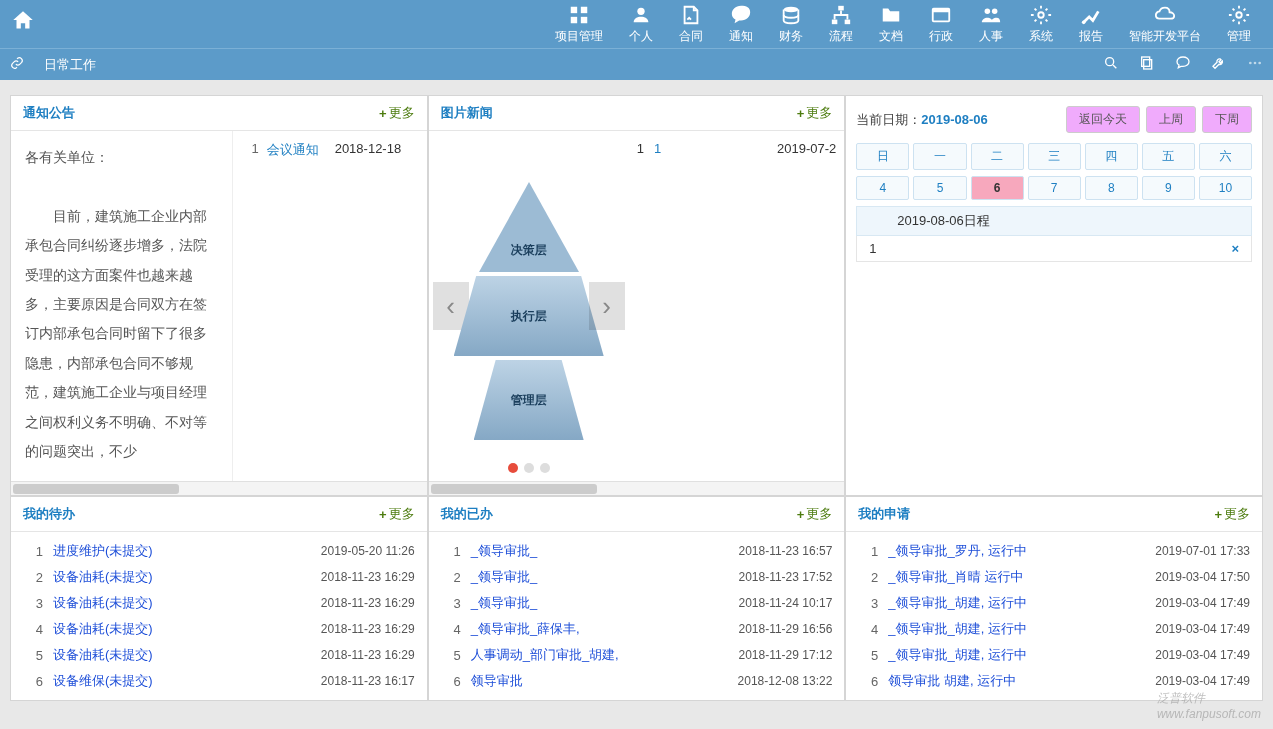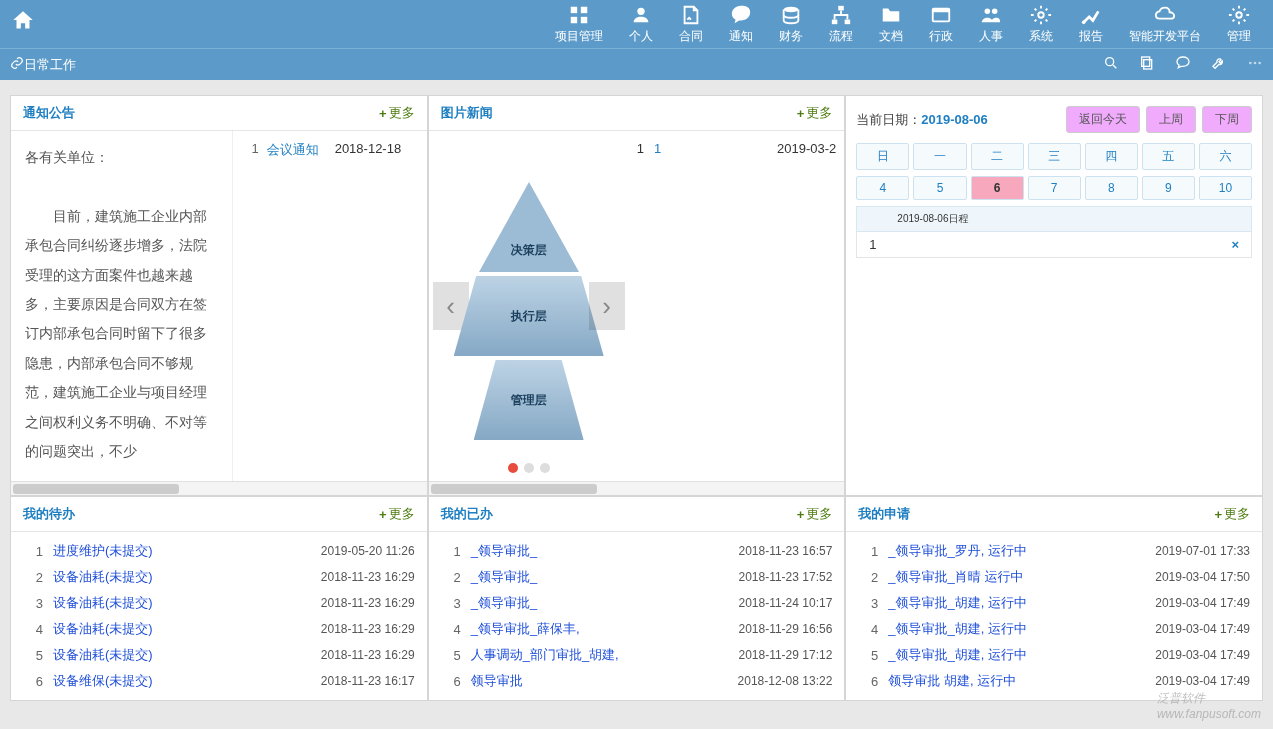--- a/index.html
+++ b/index.html
@@ -3,21 +3,21 @@
 <meta charset="utf-8">
 <style>
 *{box-sizing:border-box;margin:0;padding:0;font-family:"Microsoft YaHei",Arial,sans-serif}
 body{background:#e8e8e8;font-size:13px;color:#333}
 .header{background:#5c9bc9;color:#fff;display:flex;align-items:center;height:48px;padding:0 10px}
 .home-btn{font-size:24px;cursor:pointer;margin-right:auto}
 .top-nav{display:flex;gap:2px}
 .top-nav-item{display:flex;flex-direction:column;align-items:center;padding:2px 12px;cursor:pointer;font-size:12px}
 .top-nav-item svg{width:22px;height:22px;fill:#fff;margin-bottom:2px}
 .sub-header{background:#5c9bc9;border-top:1px solid #7bb0d6;height:32px;display:flex;align-items:center;color:#fff;padding:0 10px;justify-content:space-between}
-.sub-left{display:flex;align-items:center;gap:0}
+.sub-left{display:flex;align-items:center;gap:20px}
 .sub-left svg{width:14px;height:14px;fill:#fff}
 .sub-right{display:flex;gap:20px}
 .sub-right svg{width:16px;height:16px;fill:#bfd9ea;cursor:pointer}
 .content{padding:15px 10px;display:grid;grid-template-columns:1fr 1fr 1fr;}
 .panel{background:#fff;border:1px solid #d5d5d5}
 .panel-head{display:flex;justify-content:space-between;align-items:center;padding:8px 12px;border-bottom:1px solid #e5e5e5}
 .panel-title{color:#1e7fc2;font-size:13px;font-weight:bold}
 .more{color:#4d7c0f;font-size:13px;cursor:pointer;display:flex;align-items:center;gap:2px}
 .more::before{content:"+";font-weight:bold}
 .notice-body{display:flex;height:350px}
@@ -44,21 +44,21 @@
 .schedule{background:#fff;border:1px solid #d5d5d5;padding:10px}
 .sched-top{display:flex;justify-content:space-between;align-items:center;margin-bottom:10px}
 .sched-date{font-size:13px}
 .sched-date .lbl{color:#444}
 .sched-date .val{color:#1e7fc2;font-weight:bold}
 .sched-btns{display:flex;gap:6px}
 .sched-btn{border:1px solid #ccc;background:#f0abfc;padding:4px 12px;border-radius:3px;font-size:12px;color:#555;cursor:pointer}
 .week-row{display:flex;gap:4px;margin-bottom:6px}
 .week-cell{flex:1;text-align:center;border:1px solid #cde2f1;padding:4px 0;font-size:12px;color:#1e7fc2;background:#f5fafd;cursor:pointer;border-radius:2px}
 .week-cell.active{background:#f7a8bd;color:#333;font-weight:bold}
-.sched-header{background:#eef6fc;border:1px solid #d8e8f3;padding:5px 40px;font-size:10px;color:#333;margin-top:6px}
+.sched-header{background:#eef6fc;border:1px solid #d8e8f3;padding:5px 40px;font-size:13px;color:#333;margin-top:6px}
 .sched-row{border:1px solid #e5e5e5;border-top:none;padding:5px 12px;font-size:13px;display:flex;justify-content:space-between}
 .sched-close{color:#1e7fc2;cursor:pointer;font-weight:bold}
 .list-body{padding:6px 12px}
 .list-row{display:flex;align-items:center;padding:4px 0;font-size:13px}
 .list-idx{width:30px;text-align:right;color:#666;padding-right:10px}
 .list-link{color:#1d4ed8;cursor:pointer;flex:1}
 .list-time{color:#555;font-size:12px}
 .watermark{position:fixed;bottom:8px;right:12px;color:rgba(150,150,150,.6);font-size:12px;font-style:italic;pointer-events:none}
 .scrollbar-hz{height:14px;background:#f4f4f4;border-top:1px solid #e0e0e0;position:relative}
 .scrollbar-hz::after{content:"";position:absolute;left:2px;top:2px;width:40%;height:10px;background:#ccc;border-radius:3px}
@@ -246,21 +246,21 @@
         <div class="dots">
           <span class="dot active"></span>
           <span class="dot"></span>
           <span class="dot"></span>
         </div>
       </div>
       <div class="news-side">
         <div class="news-row">
           <span>1</span>
           <span style="color:#1e7fc2">1</span>
-          <span style="margin-left:auto">2019-03-2</span>
+          <span style="margin-left:auto">2019-07-2</span>
         </div>
       </div>
     </div>
     <div class="scrollbar-hz"></div>
   </div>
 
   <div class="schedule">
     <div class="sched-top">
       <div class="sched-date">
         <span class="lbl">当前日期：</span><span class="val">2019-08-06</span>

